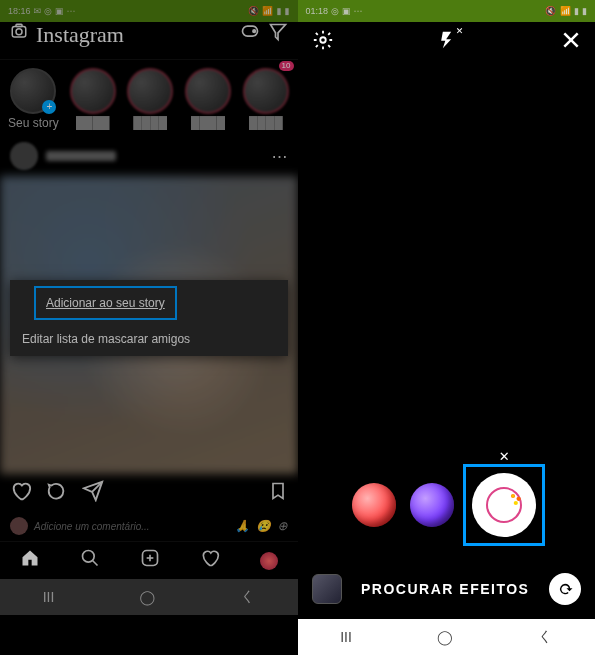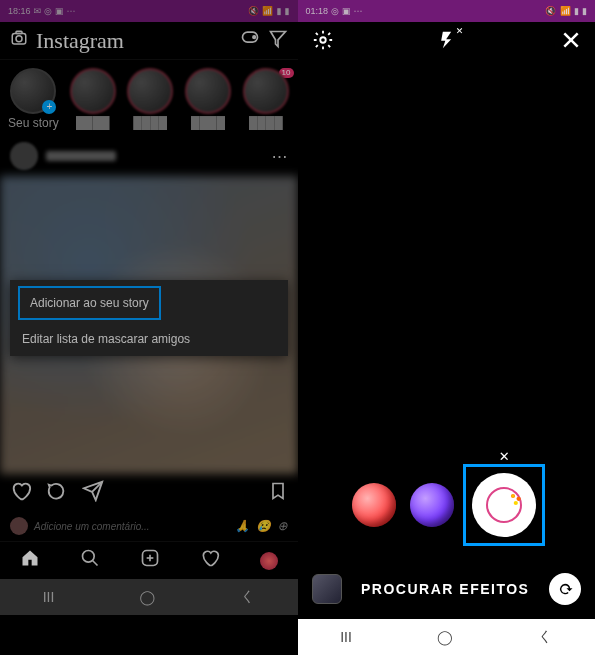--- a/index.html
+++ b/index.html
@@ -20,31 +20,30 @@
     display: flex;
     flex-direction: column;
   }
   .statusbar {
     height: 22px;
     display: flex;
     justify-content: space-between;
     align-items: center;
     padding: 0 8px;
     font-size: 11px;
-    background: #701a75;
+    background: #4d7c0f;
     color: #ccc;
   }
   .statusbar .icons { display: flex; gap: 3px; align-items: center; opacity: 0.85; }
   .statusbar .icons span { font-size: 9px; }
 
   
   .ig-header {
     height: 38px;
     display: flex;
-    align-items: center;
     padding: 0 10px;
     gap: 8px;
     border-bottom: 1px solid #111;
   }
   .ig-logo {
     font-family: 'Brush Script MT', cursive;
     font-size: 22px;
     flex: 1;
     color: #eee;
   }
@@ -112,21 +111,22 @@
     background: #2b2b2b;
     box-shadow: 0 2px 12px rgba(0,0,0,0.6);
     font-size: 12px;
   }
   .popup-item { padding: 10px 12px; color: #eee; }
   .popup-item.hl {
     outline: 2px solid #009dff;
     outline-offset: -2px;
     background: #2b2b2b;
     display: inline-block;
-    margin: 6px 8px 2px;
+    margin: 6px 24px 2px;
+    text-decoration: underline;
   }
 
   .actions {
     display: flex; gap: 14px; padding: 6px 10px; align-items: center;
     font-size: 20px; color: #ddd;
   }
   .actions .spacer { flex: 1; }
   .caption-area { padding: 0 10px 6px; font-size: 10px; color: #aaa; }
   .caption-area .liked { color: #ddd; }
   .caption-area .blur { filter: blur(2px); background: #777; display: inline-block; width: 60px; height: 9px; border-radius: 2px; vertical-align: middle; }

